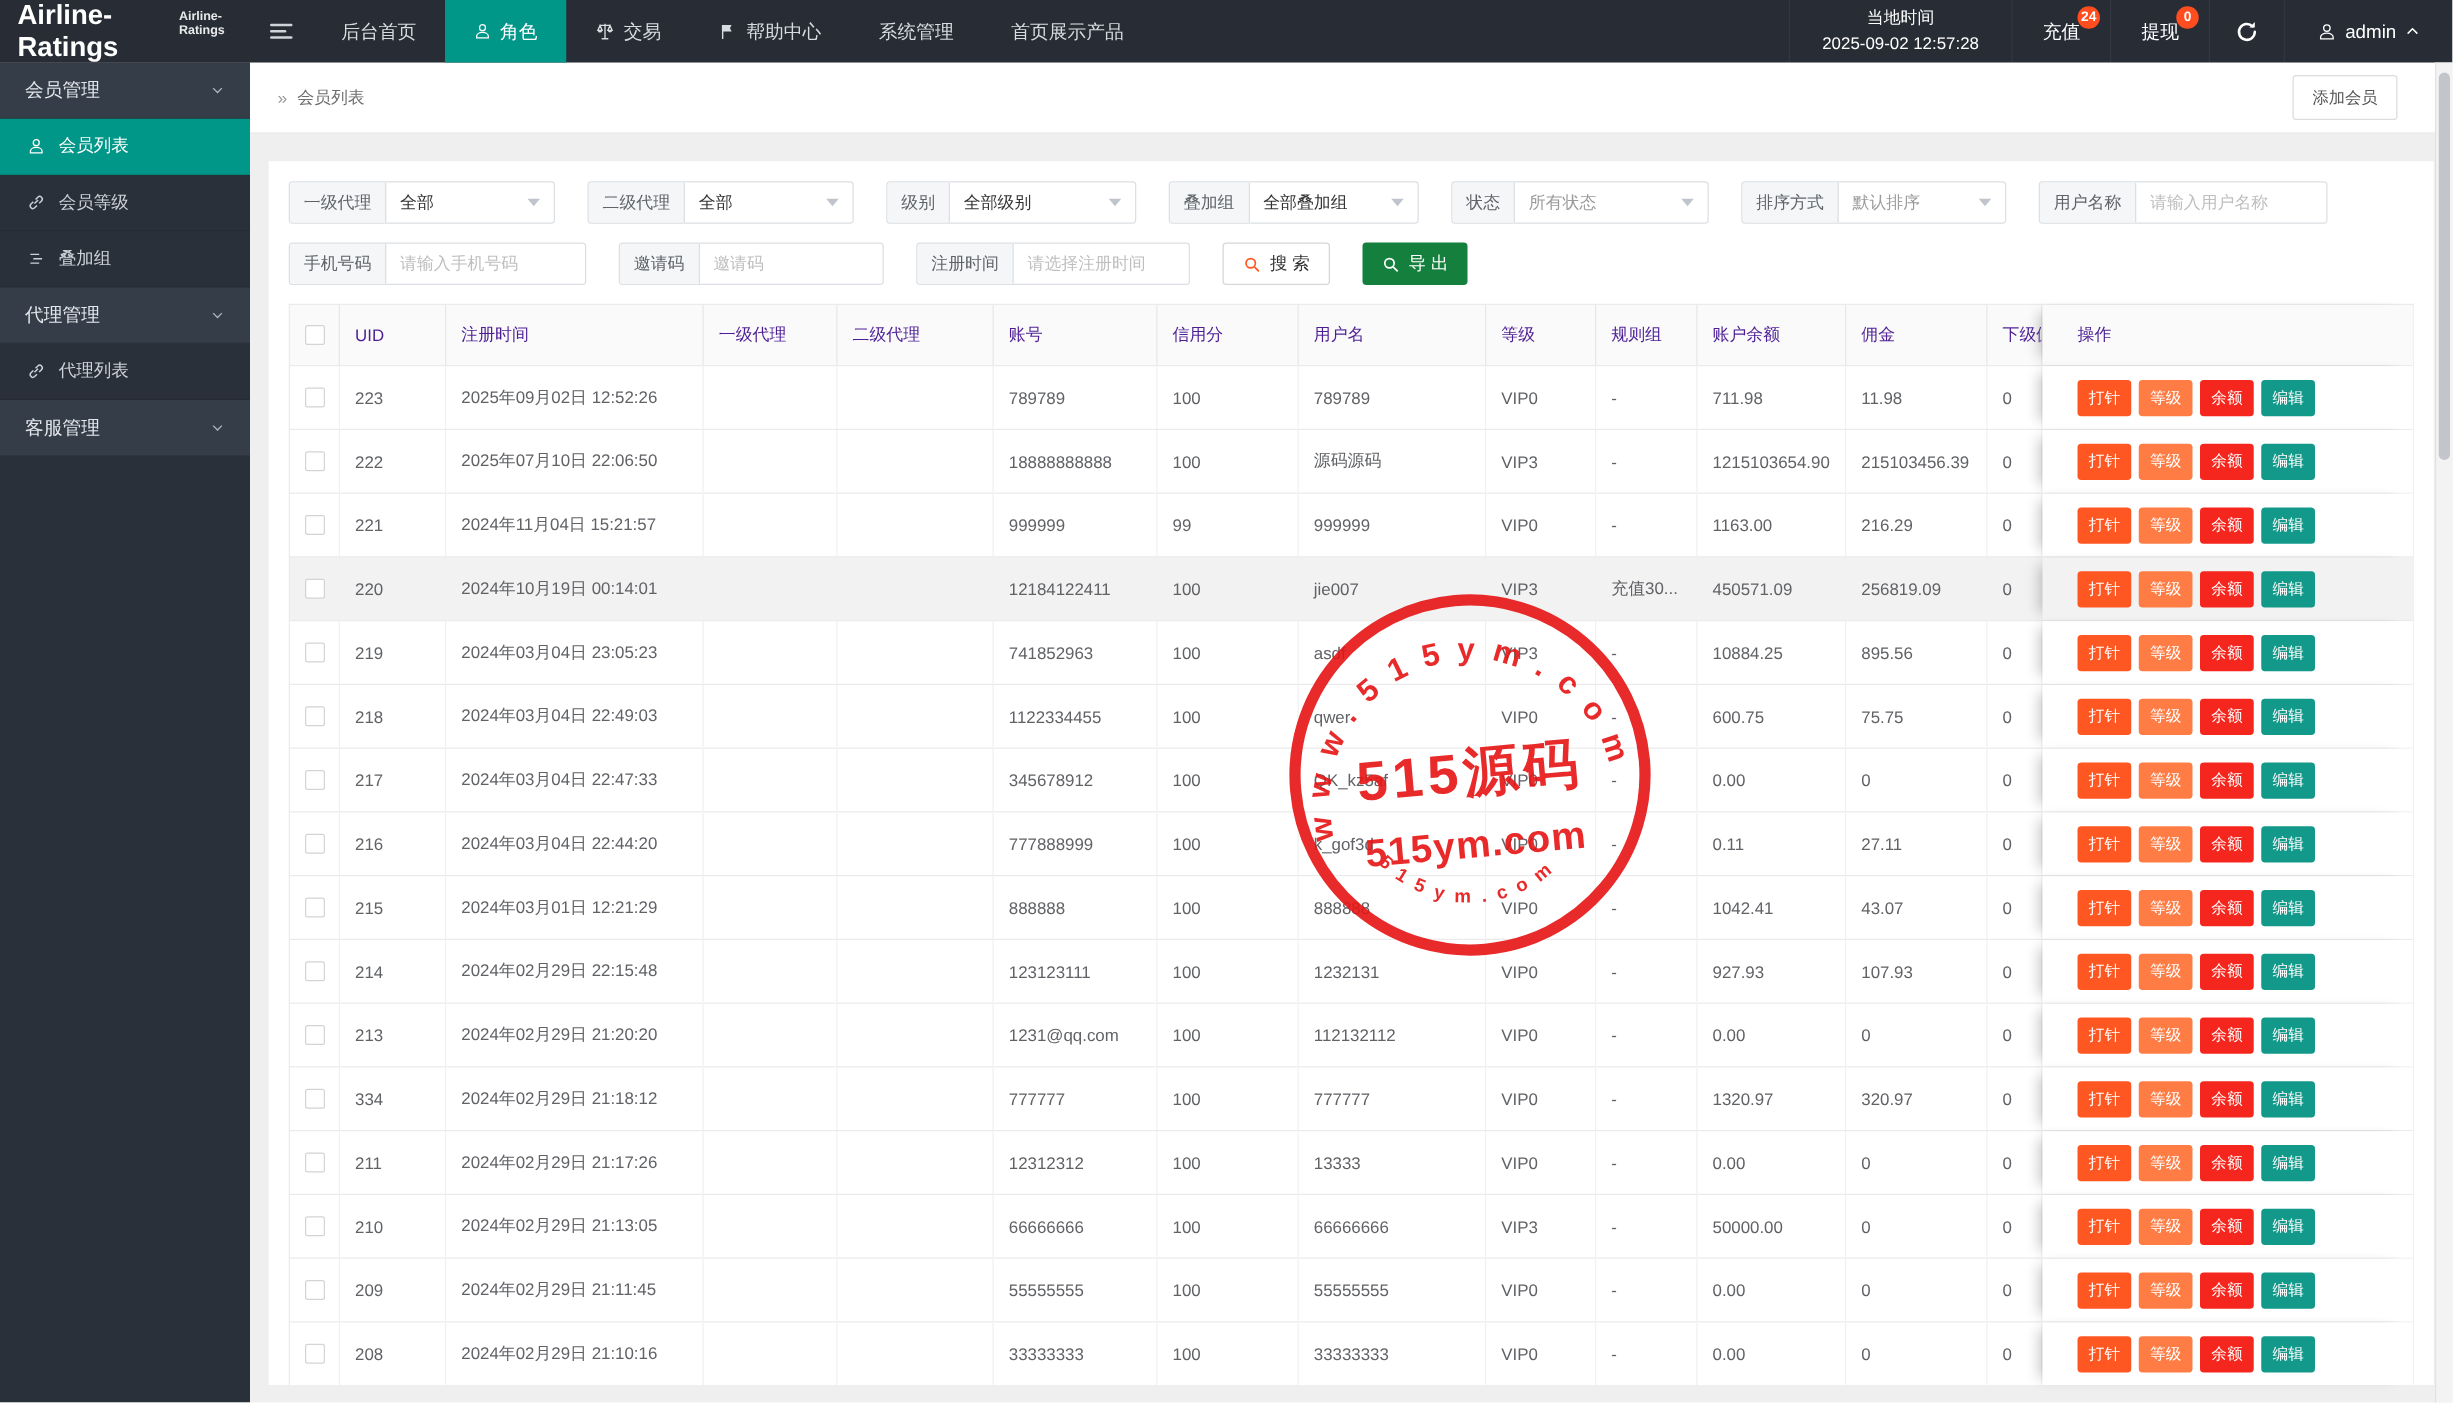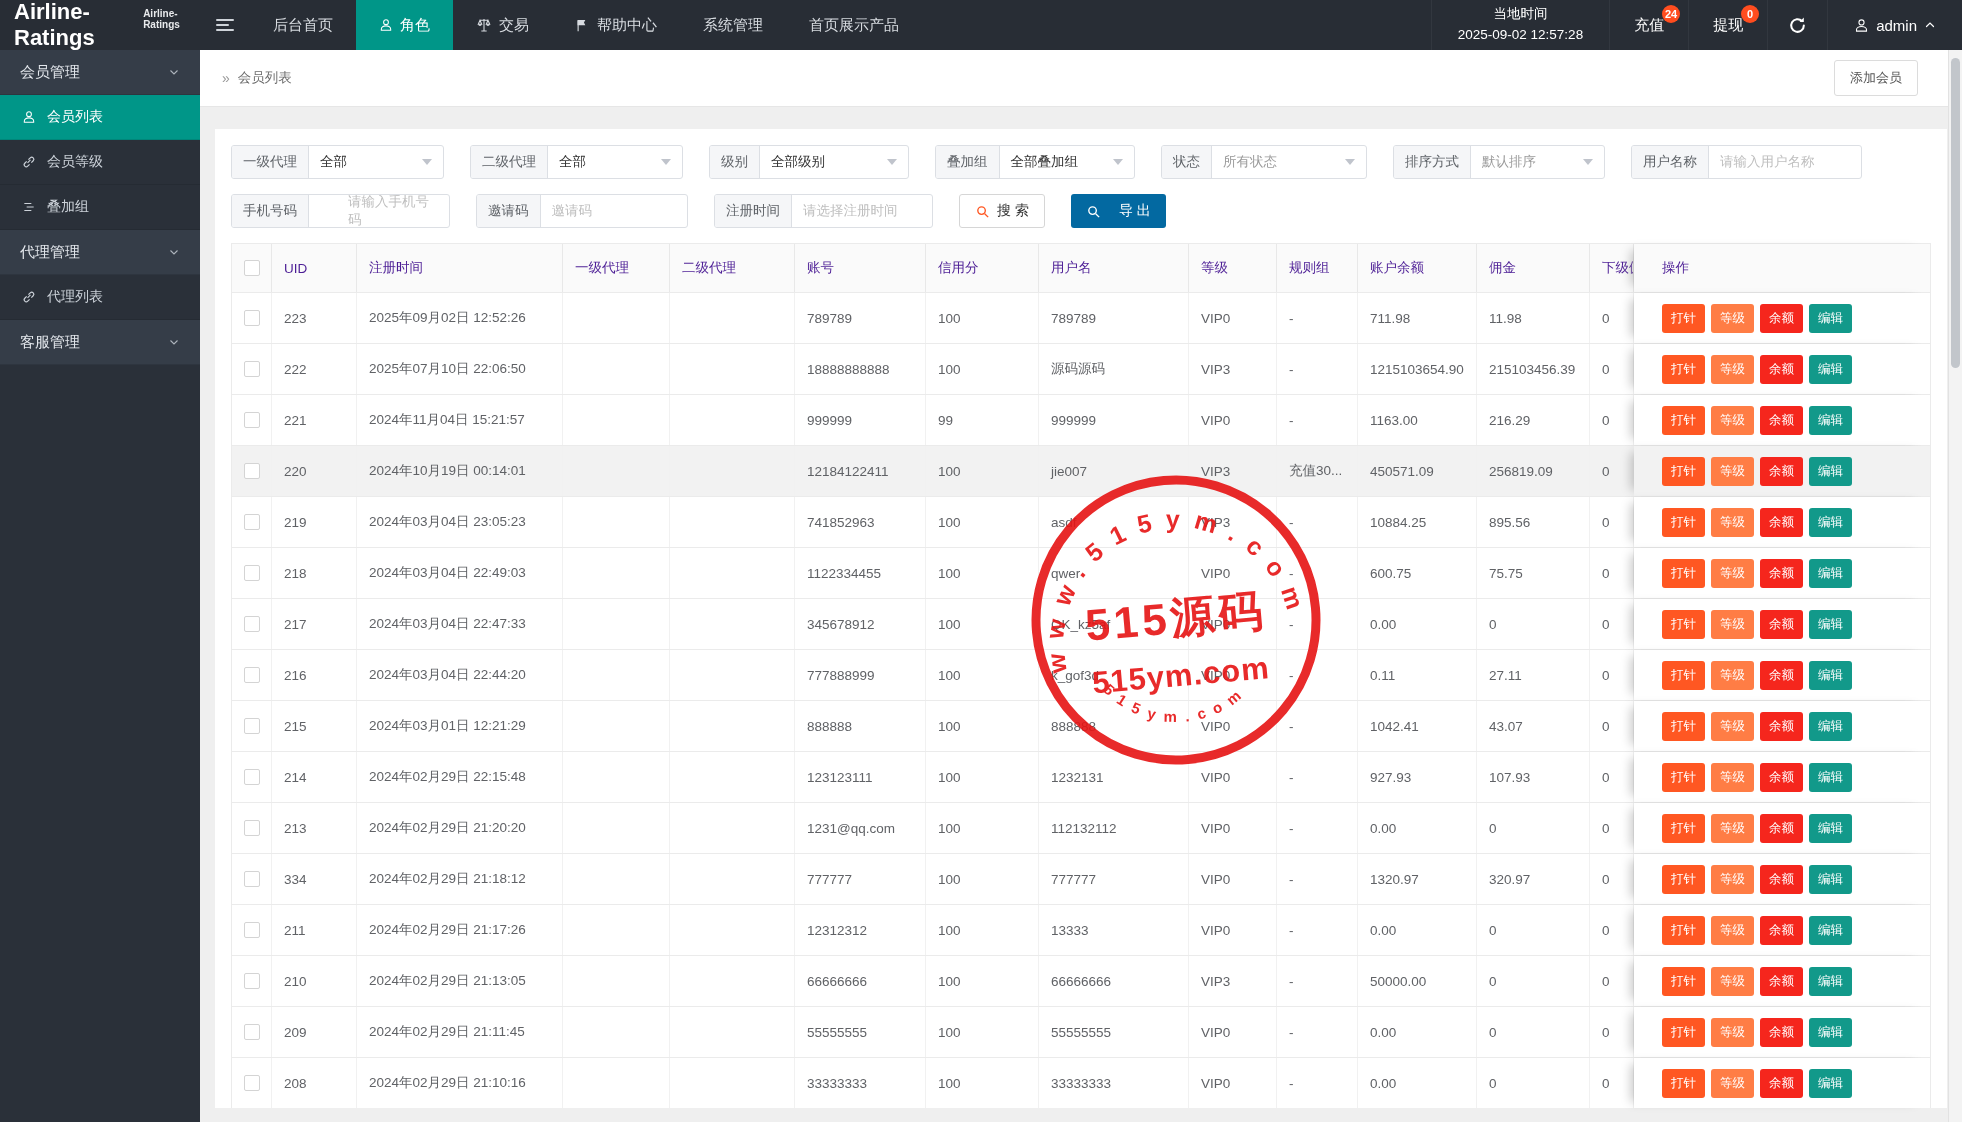--- a/index.html
+++ b/index.html
@@ -39,21 +39,21 @@
 
 .card{margin:22px 15px 0;background:#fff;padding:16px 16px 0;min-height:960px}
 .frow{display:flex;gap:26px;margin-bottom:15px;align-items:center}
 .fgroup{display:flex;height:34px;border:1px solid #dcdfe4;border-radius:3px;overflow:hidden;background:#fff;flex:none}
 .flabel{background:#f5f6f8;border-right:1px solid #dcdfe4;display:flex;align-items:center;padding:0 11px;color:#5f6368;font-size:13.5px;white-space:nowrap}
 .fbody{display:flex;align-items:center;justify-content:space-between;gap:8px;padding:0 11px;font-size:13.5px;color:#333;flex:1;min-width:0;cursor:pointer}
 .fbody .ph{color:#bfbfbf}
 .fbody .muted{color:#9b9b9b}
 .caret{width:0;height:0;border-left:5px solid transparent;border-right:5px solid transparent;border-top:6px solid #c0c4cc;flex:none}
 .btn-search{display:flex;align-items:center;gap:7px;border:1px solid #d6d6d6;background:#fff;border-radius:3px;padding:0 15px;height:34px;font-size:14px;color:#333;cursor:pointer}
-.btn-export{display:flex;align-items:center;gap:18px;background:#0369a1;color:#fff;border:none;border-radius:3px;padding:0 15px;height:34px;font-size:14px;cursor:pointer}
+.btn-export{display:flex;align-items:center;gap:7px;background:#15803d;color:#fff;border:none;border-radius:3px;padding:0 15px;height:34px;font-size:14px;cursor:pointer}
 
 .tbl{margin-top:14px;border:1px solid #ebebeb;border-bottom:none}
 .thead{display:flex;background:#fafafa;height:48px;align-items:center;font-size:13.5px;color:#4c1d95}
 .th-cell{height:100%;display:flex;align-items:center;padding:0 12px;border-right:1px solid #e8e8e8;white-space:nowrap;overflow:hidden;flex:none}
 .trow{display:flex;height:51px;align-items:center;font-size:13.5px;color:#606266;border-top:1px solid #ebebeb;background:#fff}
 .trow.hl{background:#f2f2f2}
 .trow.hl .opcell{background:#f2f2f2}
 .td-cell{height:100%;display:flex;align-items:center;padding:0 12px;border-right:1px solid #f1f1f1;white-space:nowrap;overflow:hidden;flex:none}
 .cb{width:16px;height:16px;border:1px solid #d4d4d4;border-radius:2px;background:#fff;cursor:pointer;flex:none}
 .opcell{flex:1;min-width:0;height:100%;display:flex;align-items:center;gap:6px;padding-left:28px;background:#fff;box-shadow:-9px 0 10px -6px rgba(0,0,0,.22);position:relative;z-index:2}
@@ -269,21 +269,21 @@
             </div>
           </div>
           <div class="fgroup" style="width: 231px;">
             <div class="flabel">用户名称</div>
             <div class="fbody">
               <span class="ph">请输入用户名称</span>
             </div>
           </div>
         </div>
       <div class="frow" id="frow2">
-          <div class="fgroup" style="width: 219px; gap: 28px;">
+          <div class="fgroup" style="width: 238px;">
             <div class="flabel">手机号码</div>
             <div class="fbody">
               <span class="ph">请输入手机号码</span>
             </div>
           </div>
           <div class="fgroup" style="width: 212px;">
             <div class="flabel">邀请码</div>
             <div class="fbody">
               <span class="ph">邀请码</span>
             </div>

